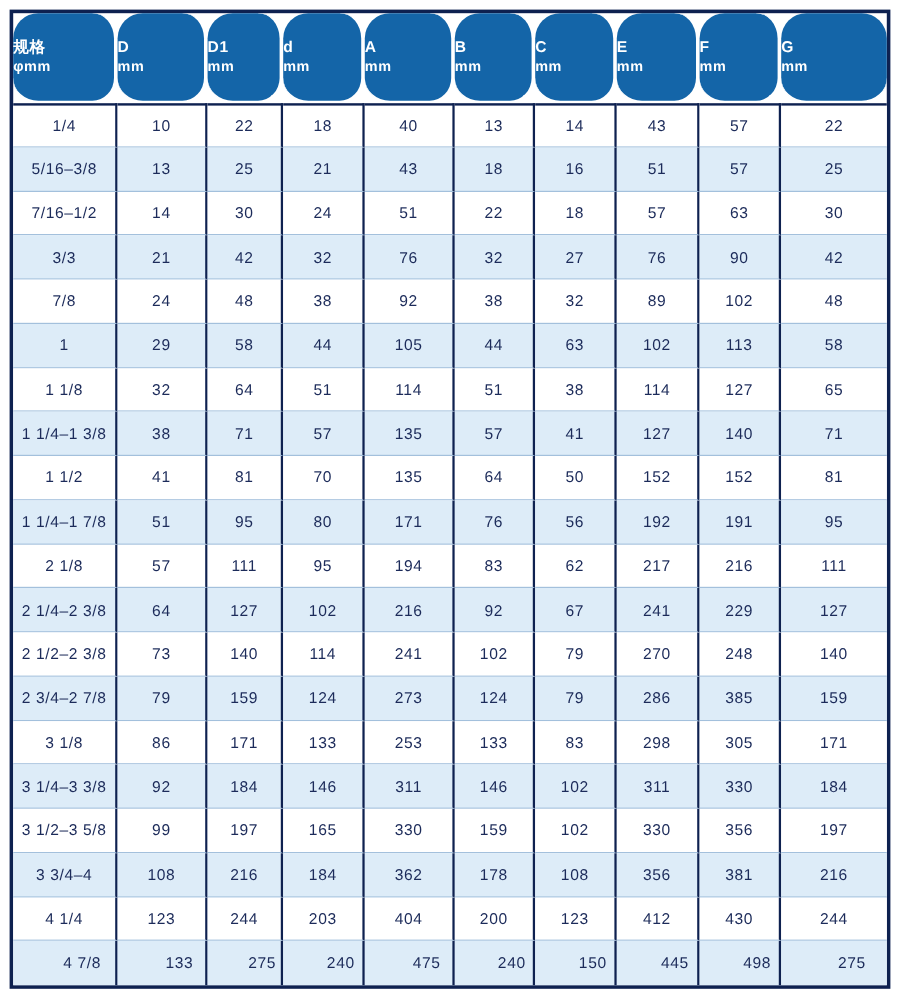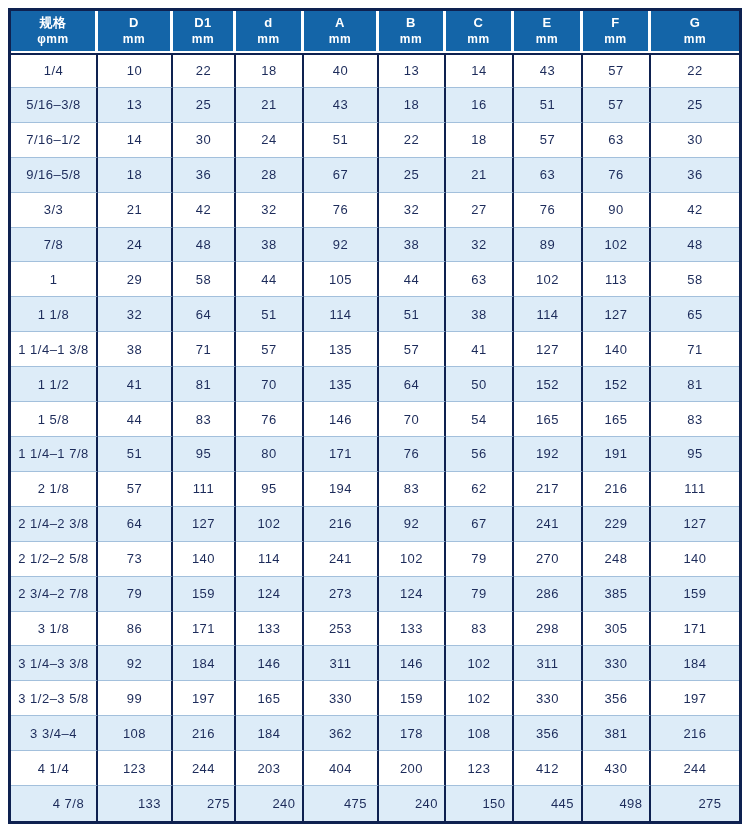--- a/index.html
+++ b/index.html
@@ -35,26 +35,27 @@
     border-collapse: separate;
     border-spacing: 0;
     border: 3px solid var(--border_dark);
     table-layout: fixed;
     background: var(--row_bg);
   }
   thead th {
     background: var(--header_bg);
     color: var(--header_text);
     font-weight: bold;
-    text-align: center;
+    text-align: left;
     vertical-align: middle;
-    height: 42px;
+    height: 75px;
     padding: 0;
     border-right: 3px solid #ffffff;
     border-bottom: 2px solid #ffffff;
+    border-radius: 21px;
   }
   thead th:last-child { border-right: none; }
   .h-label { font-size: 13px; line-height: 1.3; letter-spacing: 0.5px; }
   .h-sub   { font-size: 12px; line-height: 1.3; letter-spacing: 0.5px; }
   thead th:nth-child(1)  { width: 87px; }
   thead th:nth-child(2)  { width: 75px; }
   thead th:nth-child(3)  { width: 63px; }
   thead th:nth-child(4)  { width: 68px; }
   thead th:nth-child(5)  { width: 75px; }
   thead th:nth-child(6)  { width: 67px; }
@@ -158,32 +159,20 @@
           <td>30</td>
           <td>24</td>
           <td>51</td>
           <td>22</td>
           <td>18</td>
           <td>57</td>
           <td>63</td>
           <td>30</td>
         </tr>
         <tr>
-          <td>9/16–5/8</td>
-          <td>18</td>
-          <td>36</td>
-          <td>28</td>
-          <td>67</td>
-          <td>25</td>
-          <td>21</td>
-          <td>63</td>
-          <td>76</td>
-          <td>36</td>
-        </tr>
-        <tr>
           <td>3/3</td>
           <td>21</td>
           <td>42</td>
           <td>32</td>
           <td>76</td>
           <td>32</td>
           <td>27</td>
           <td>76</td>
           <td>90</td>
           <td>42</td>
@@ -242,32 +231,20 @@
           <td>81</td>
           <td>70</td>
           <td>135</td>
           <td>64</td>
           <td>50</td>
           <td>152</td>
           <td>152</td>
           <td>81</td>
         </tr>
         <tr>
-          <td>1 5/8</td>
-          <td>44</td>
-          <td>83</td>
-          <td>76</td>
-          <td>146</td>
-          <td>70</td>
-          <td>54</td>
-          <td>165</td>
-          <td>165</td>
-          <td>83</td>
-        </tr>
-        <tr>
           <td>1 1/4–1 7/8</td>
           <td>51</td>
           <td>95</td>
           <td>80</td>
           <td>171</td>
           <td>76</td>
           <td>56</td>
           <td>192</td>
           <td>191</td>
           <td>95</td>
@@ -290,21 +267,21 @@
           <td>127</td>
           <td>102</td>
           <td>216</td>
           <td>92</td>
           <td>67</td>
           <td>241</td>
           <td>229</td>
           <td>127</td>
         </tr>
         <tr>
-          <td>2 1/2–2 5/8</td>
+          <td>2 1/2–2 3/8</td>
           <td>73</td>
           <td>140</td>
           <td>114</td>
           <td>241</td>
           <td>102</td>
           <td>79</td>
           <td>270</td>
           <td>248</td>
           <td>140</td>
         </tr>

